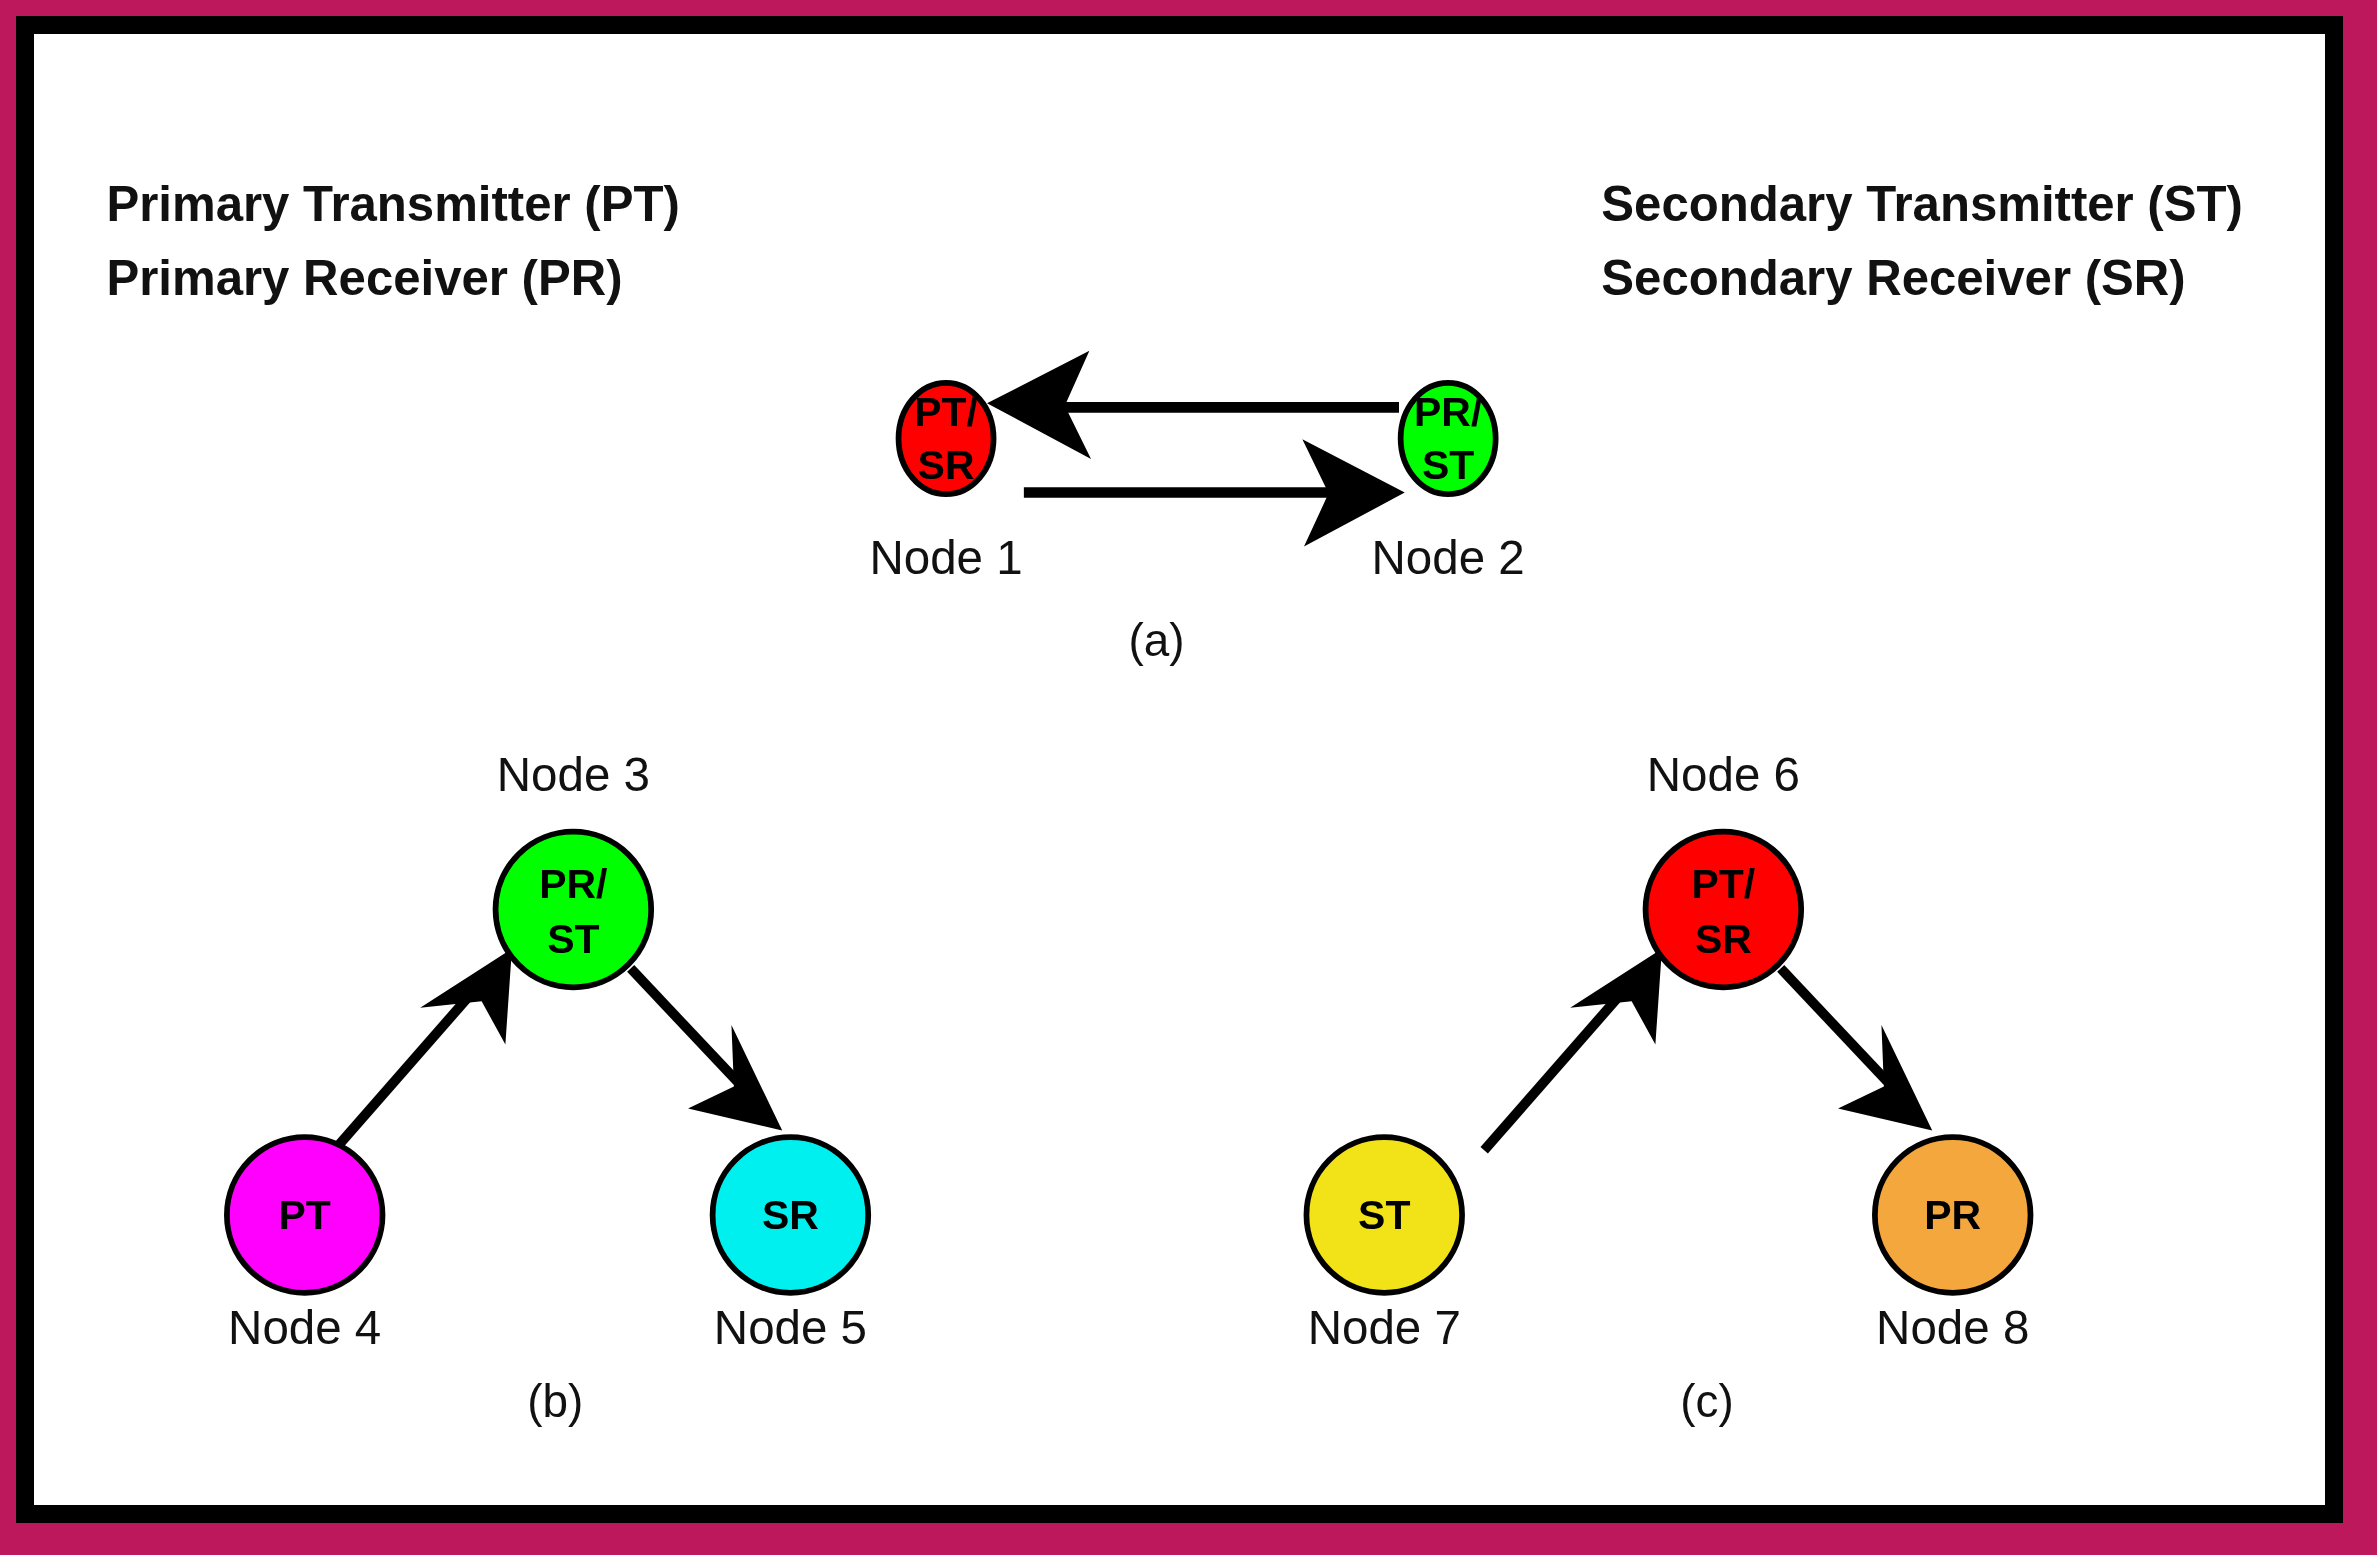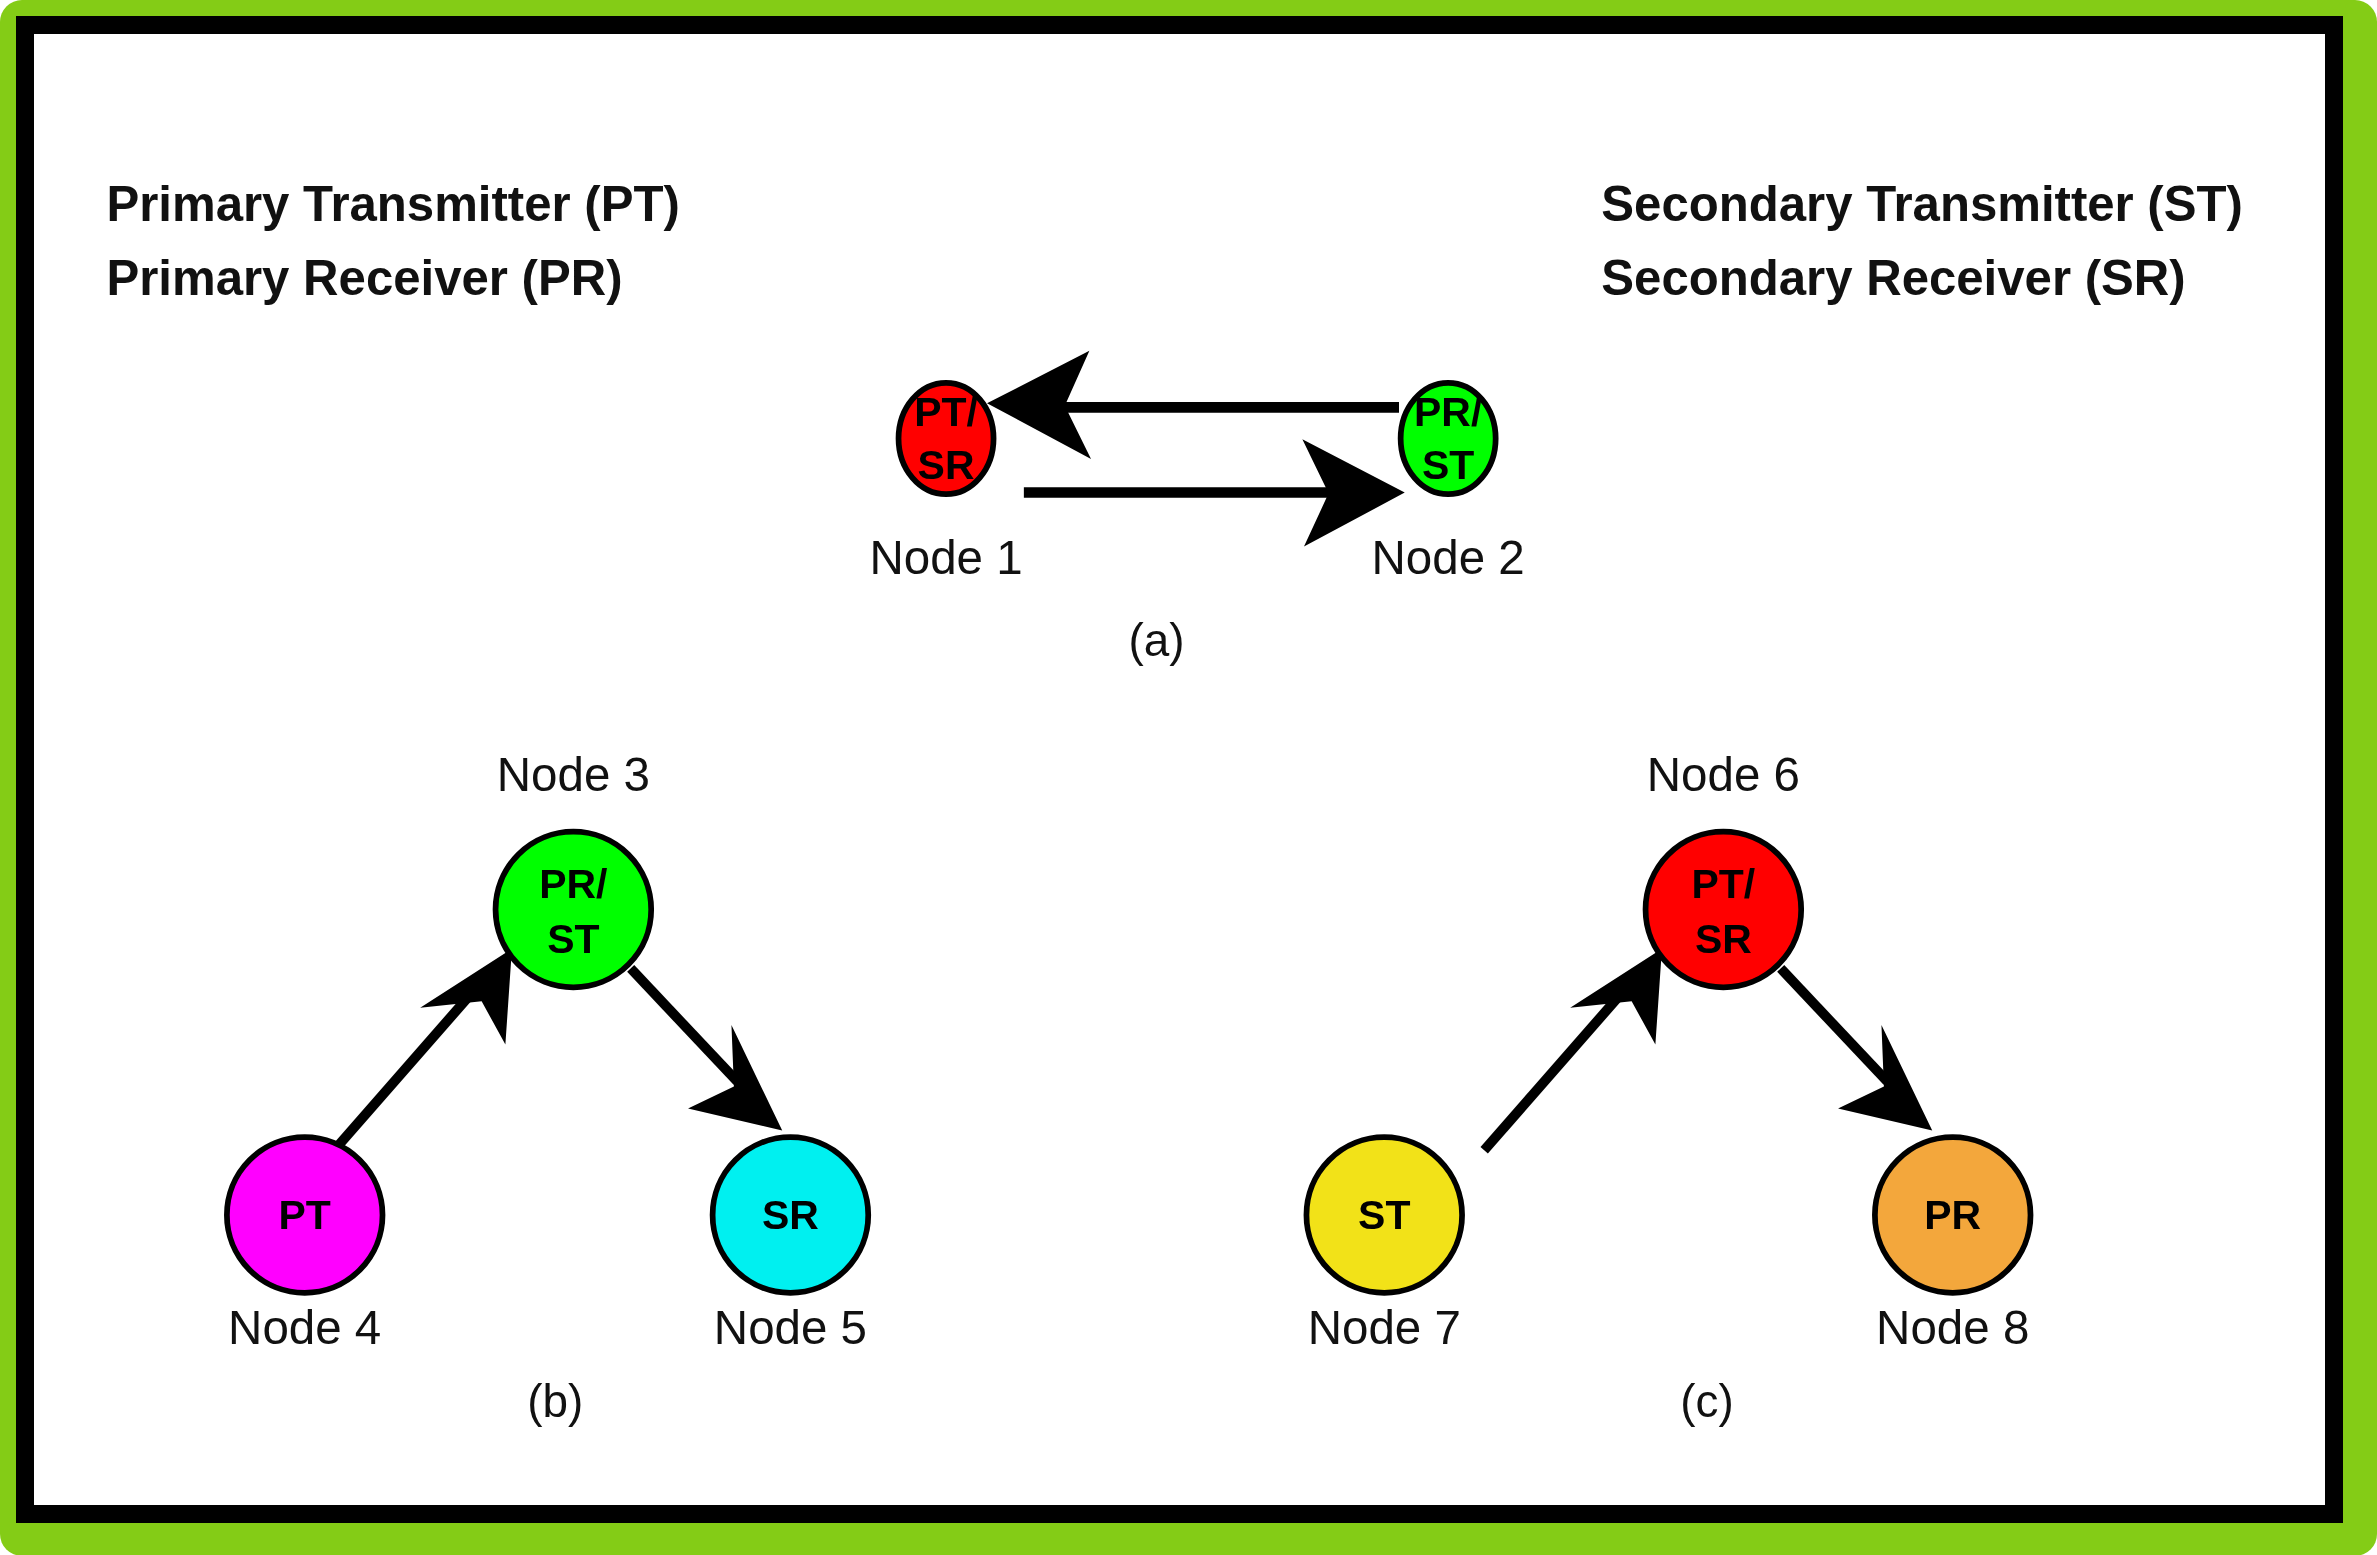--- a/index.html
+++ b/index.html
@@ -10,22 +10,21 @@
   body {
     width: 2377px;
     height: 1556px;
     font-family: "Liberation Sans", sans-serif;
     overflow: hidden;
   }
   #figure-root {
     position: relative;
     width: 2377px;
     height: 1556px;
-    background: #84cc16;
-    border-radius: 22px;
+    background: #be185d;
   }
   #figure-frame {
     position: absolute;
     left: 16.4px;
     top: 16.4px;
     width: 2327px;
     height: 1507px;
     border: 18px solid #000000;
     box-sizing: border-box;
     background: #ffffff;

